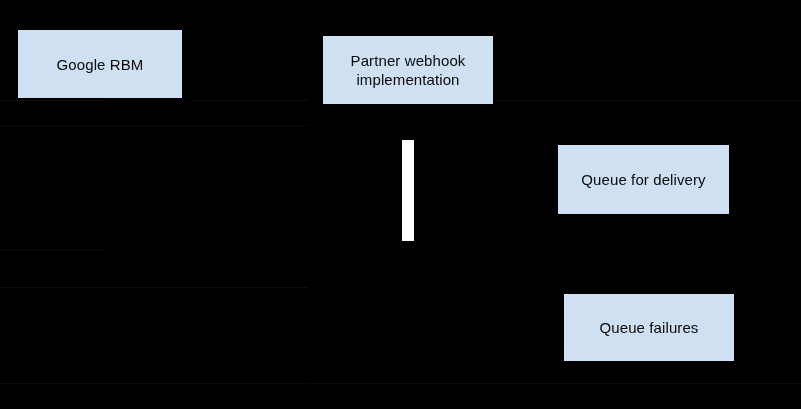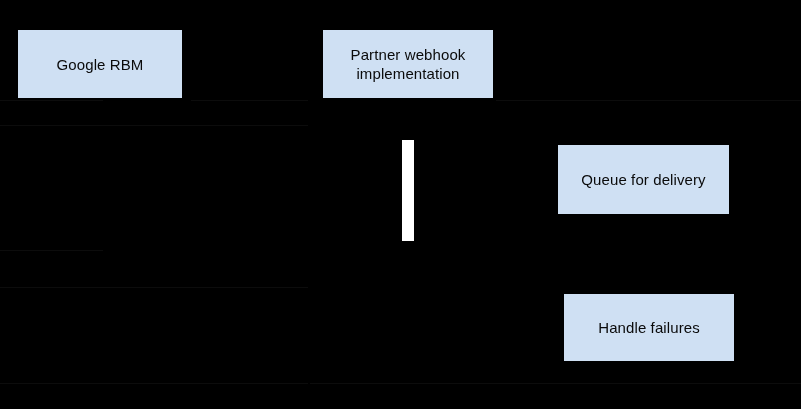--- a/index.html
+++ b/index.html
@@ -56,20 +56,20 @@
   <div class="faint-rule" style="left:0px;top:125px;width:308px;"></div>
   <div class="faint-rule" style="left:0px;top:250px;width:103px;"></div>
   <div class="faint-rule" style="left:0px;top:287px;width:308px;"></div>
   <div class="faint-rule" style="left:0px;top:383px;width:308px;"></div>
   <div class="faint-rule" style="left:310px;top:383px;width:491px;"></div>
 
   <div class="connector-bar" style="left:402px;top:140px;width:12px;height:101px;"></div>
 
   <div class="node" style="left:18px;top:30px;width:164px;height:68px;">Google RBM</div>
 
-  <div class="node" style="left:323px;top:30px;width:170px;height:68px;">Partner webhook
+  <div class="node" style="left:323px;top:36px;width:170px;height:68px;">Partner webhook
 implementation</div>
 
   <div class="node" style="left:558px;top:145px;width:171px;height:69px;text-align:center;">Queue for delivery</div>
 
-  <div class="node" style="left:564px;top:294px;width:170px;height:67px;">Handle failures</div>
+  <div class="node" style="left:564px;top:294px;width:170px;height:67px;">Queue failures</div>
 
 </div>
 
 </body></html>

